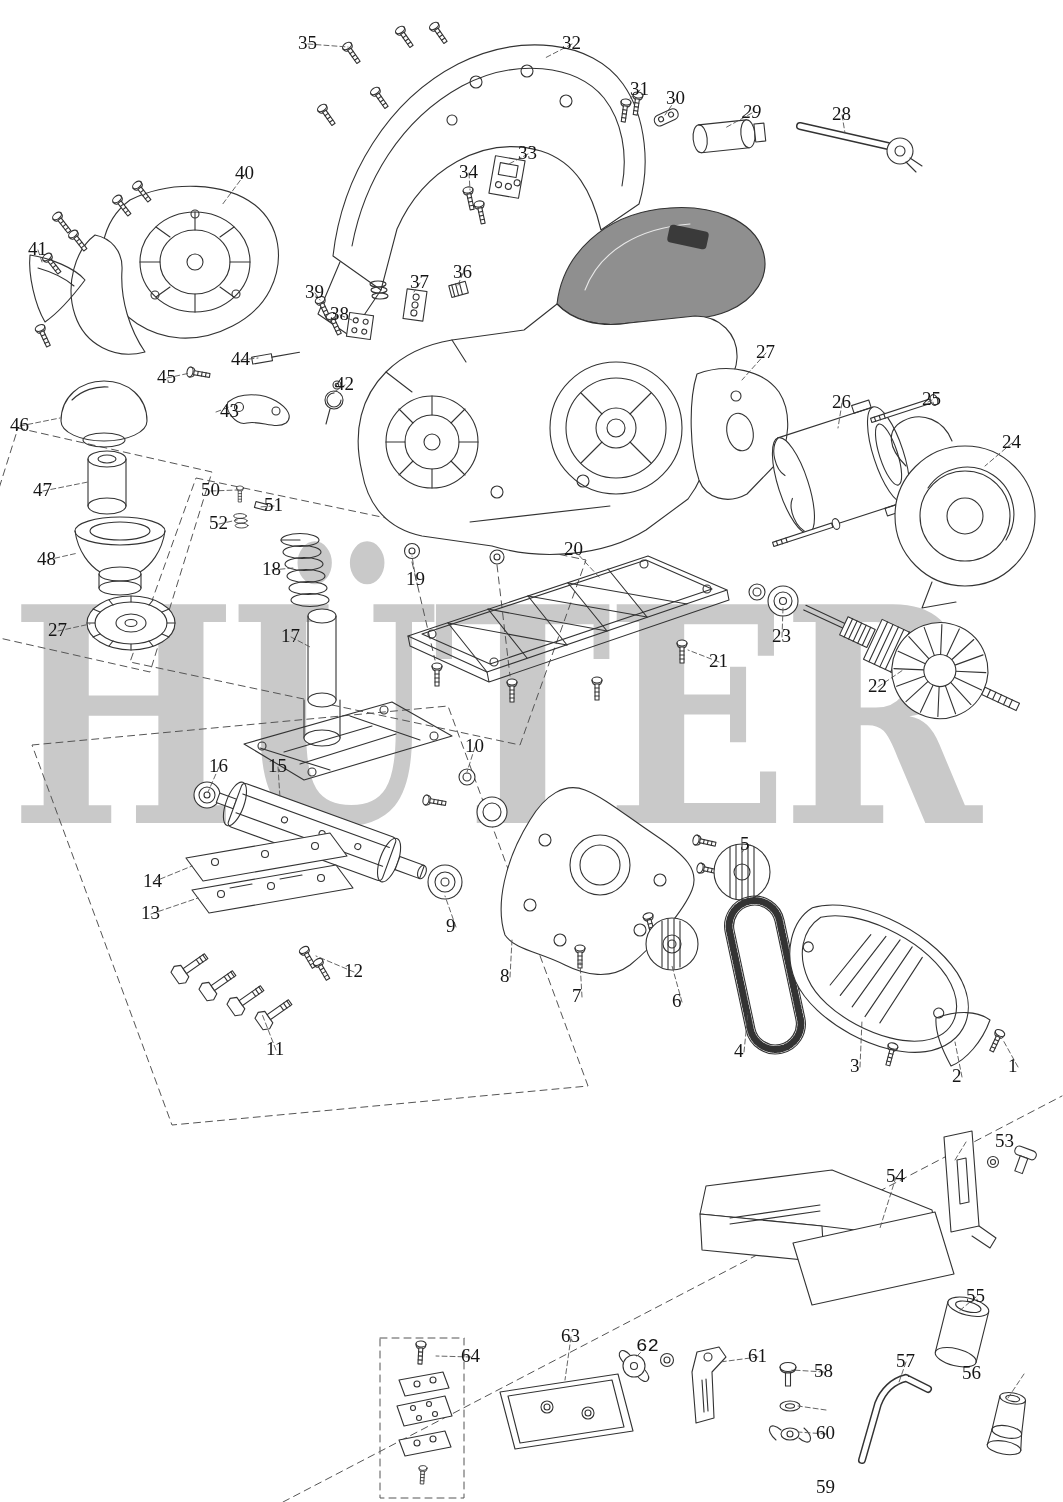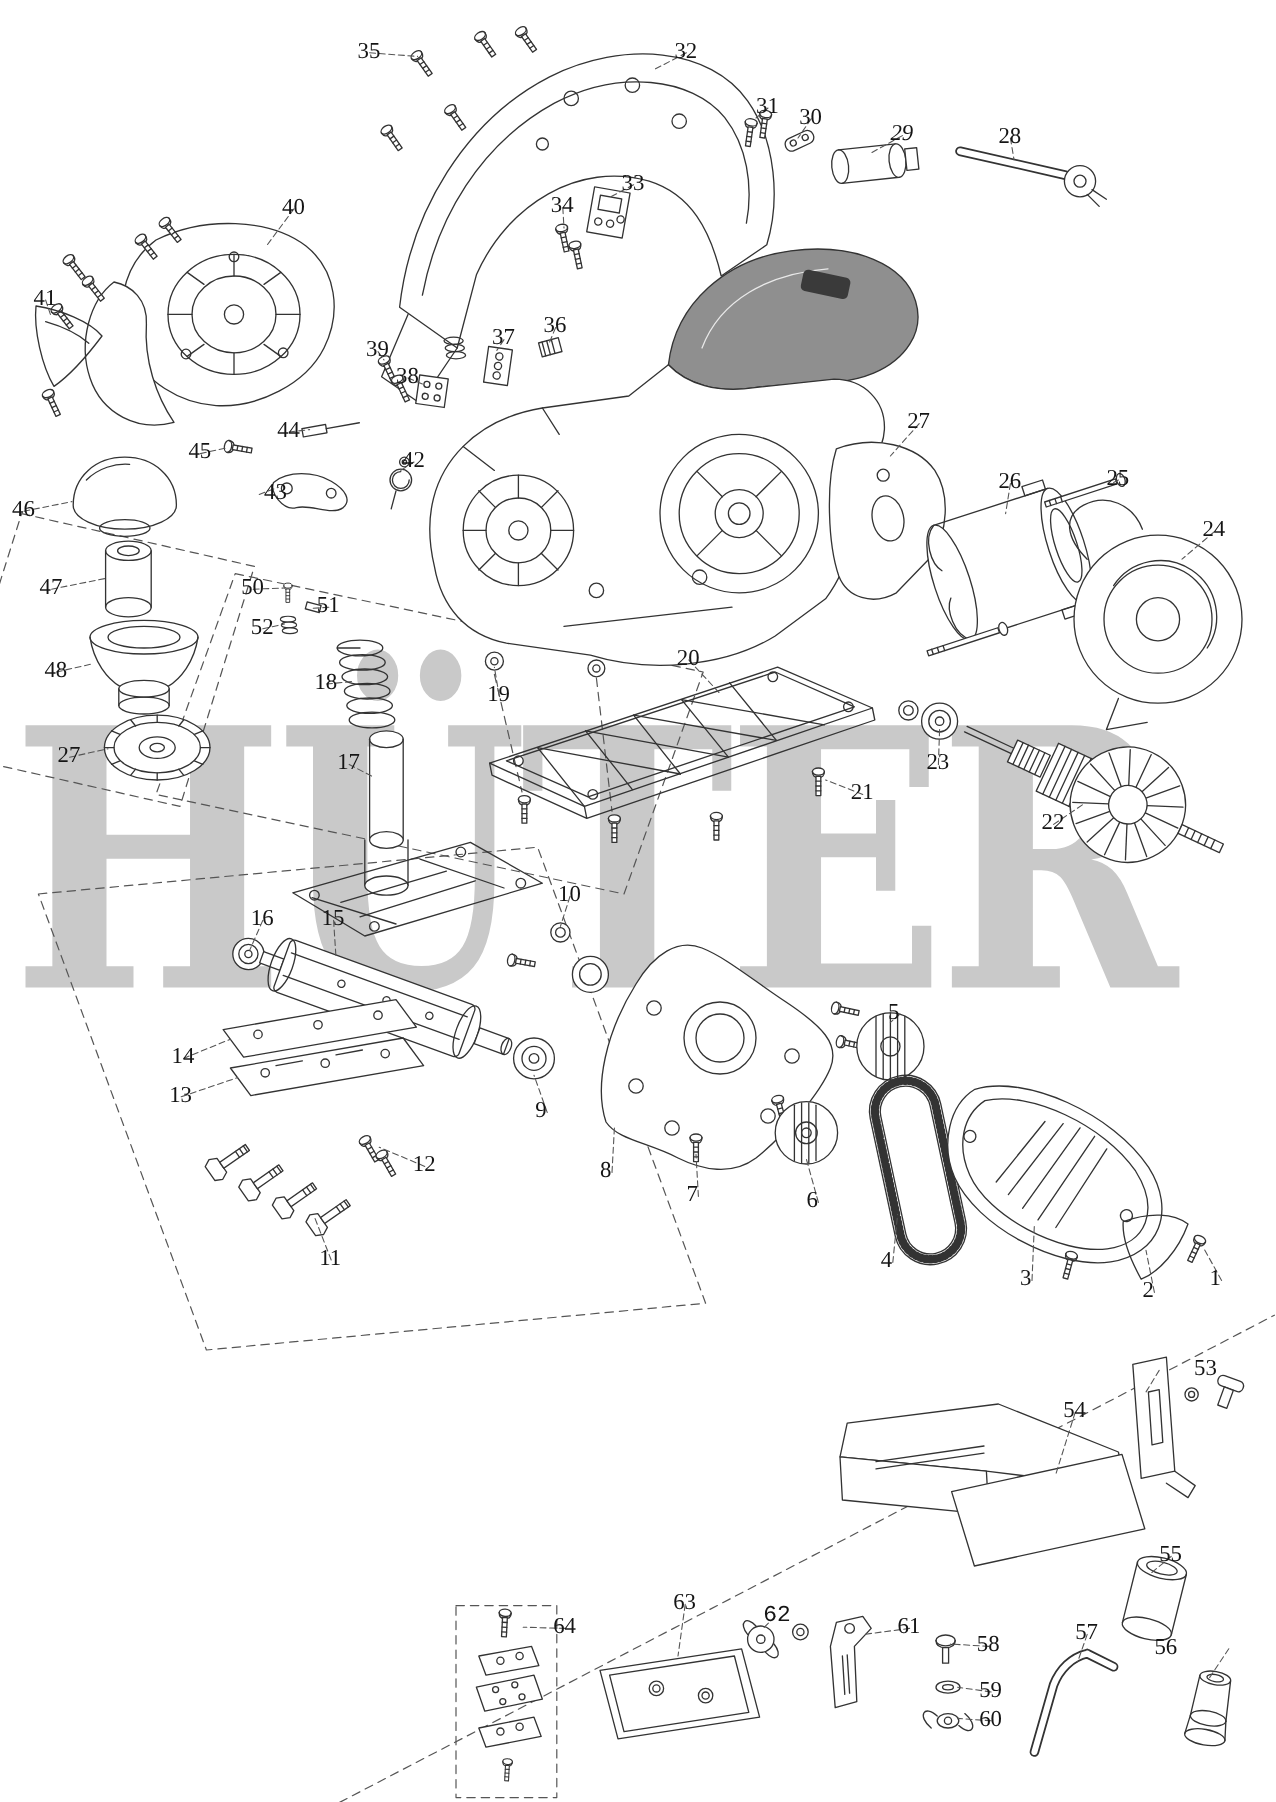--- a/index.html
+++ b/index.html
@@ -748,17 +748,17 @@
       <div class="part-label" style="left: 266px; top: 1038px;">11</div>
       <div class="part-label" style="left: 956px; top: 1130px; margin-left: 39px;">53</div>
       <div class="part-label" style="left: 886px; top: 1165px;">54</div>
       <div class="part-label" style="left: 966px; top: 1285px;">55</div>
       <div class="part-label" style="left: 561px; top: 1325px;">63</div>
       <div class="part-label" style="left: 636px; top: 1335px; font-family: Liberation Mono, monospace;">62</div>
       <div class="part-label" style="left: 748px; top: 1345px;">61</div>
       <div class="part-label" style="left: 461px; top: 1345px; text-align: center;">64</div>
       <div class="part-label" style="left: 814px; top: 1360px;">58</div>
       <div class="part-label" style="left: 896px; top: 1350px;">57</div>
-      <div class="part-label" style="left: 816px; top: 1398px; text-align: center;">59</div>
+      <div class="part-label" style="left: 816px; top: 1476px; text-align: center;">59</div>
       <div class="part-label" style="left: 962px; top: 1362px;">56</div>
       <div class="part-label" style="left: 816px; top: 1422px;">60</div>
     </div>
 </div>
 
 </body></html>

